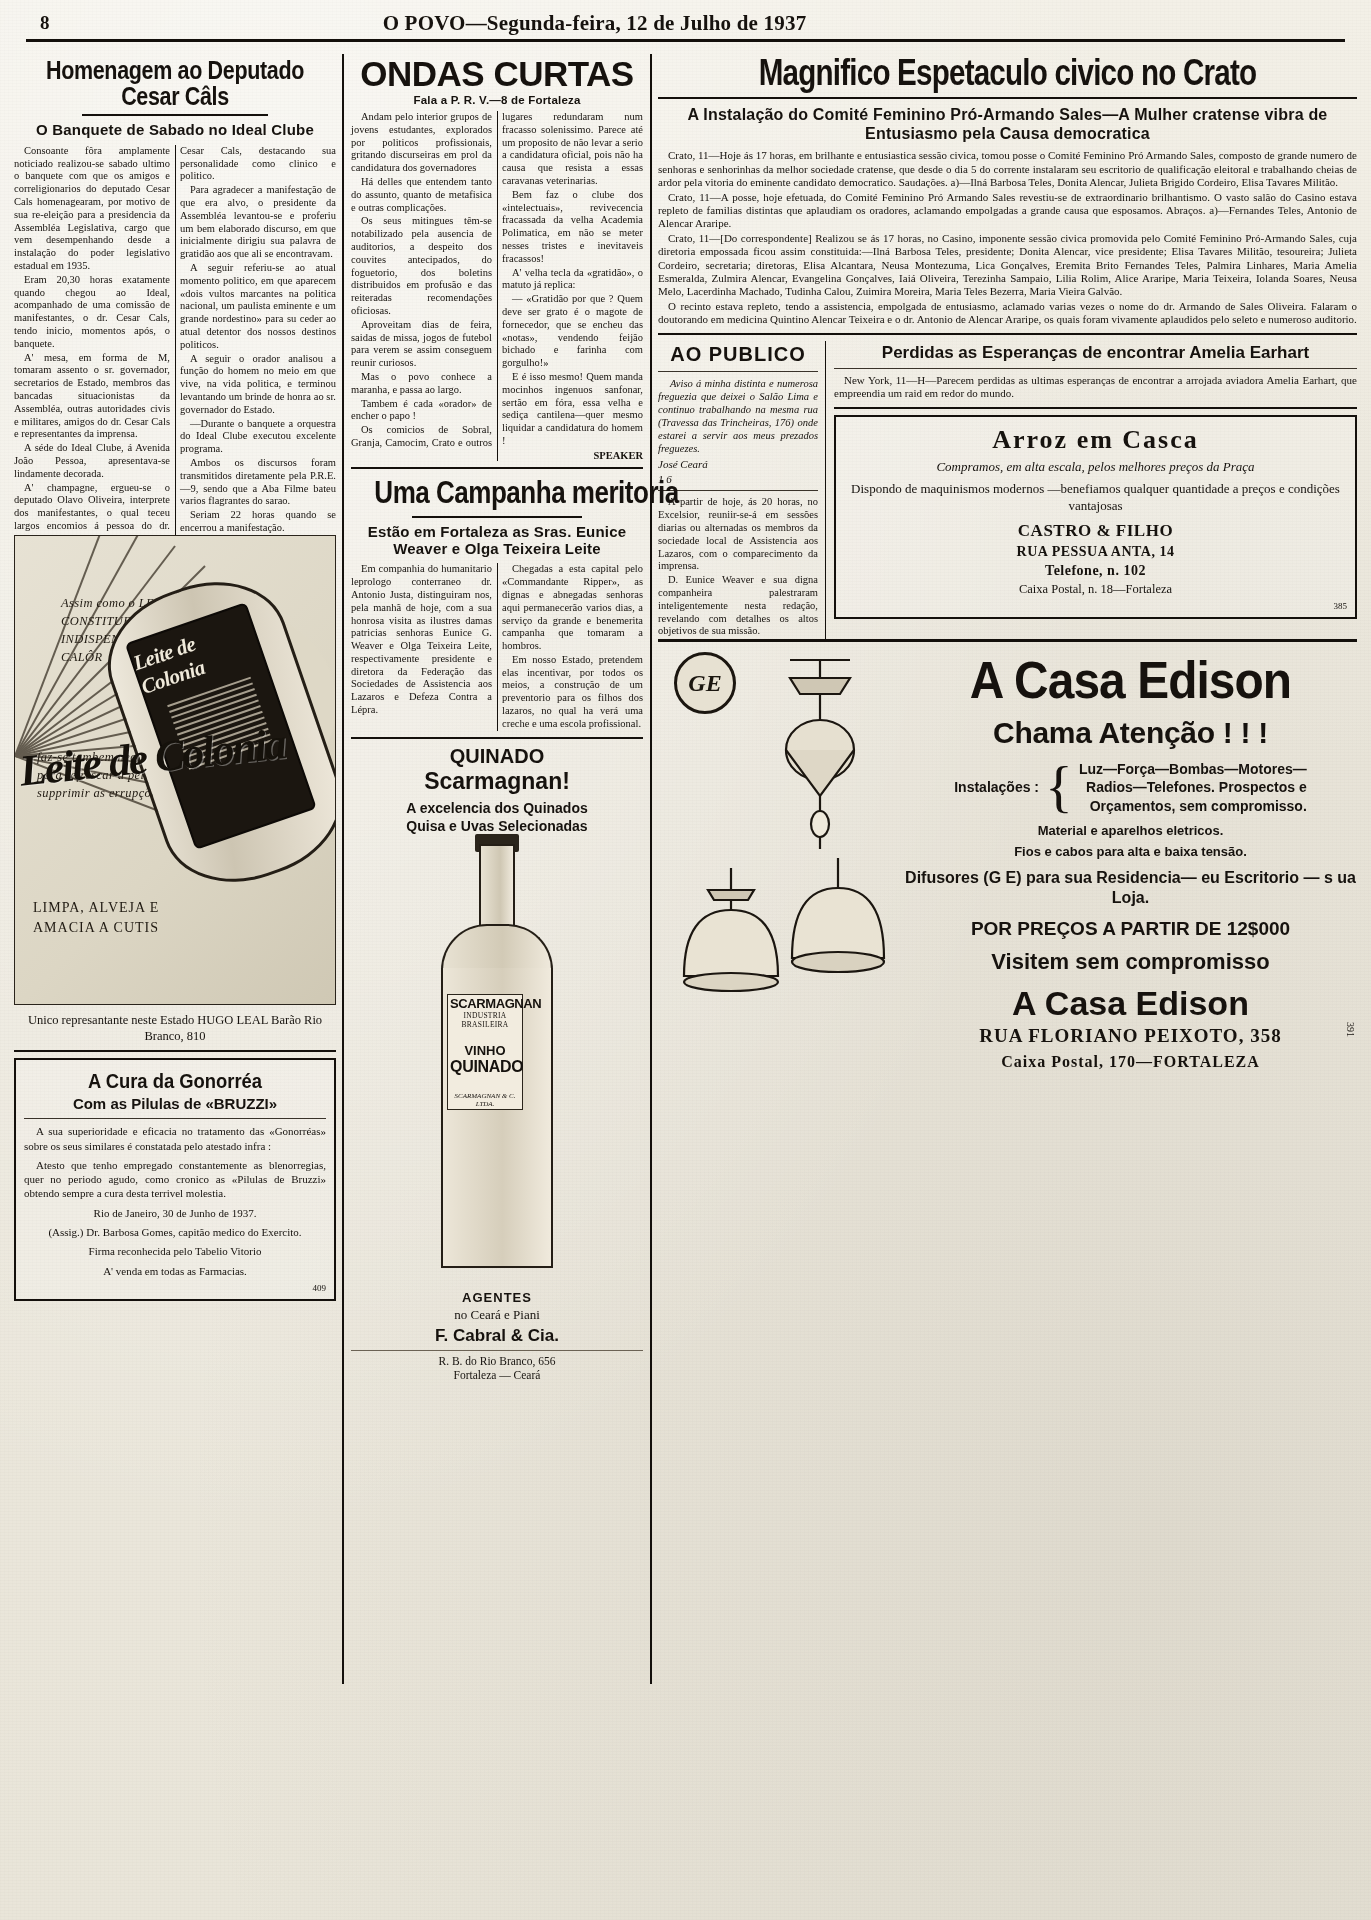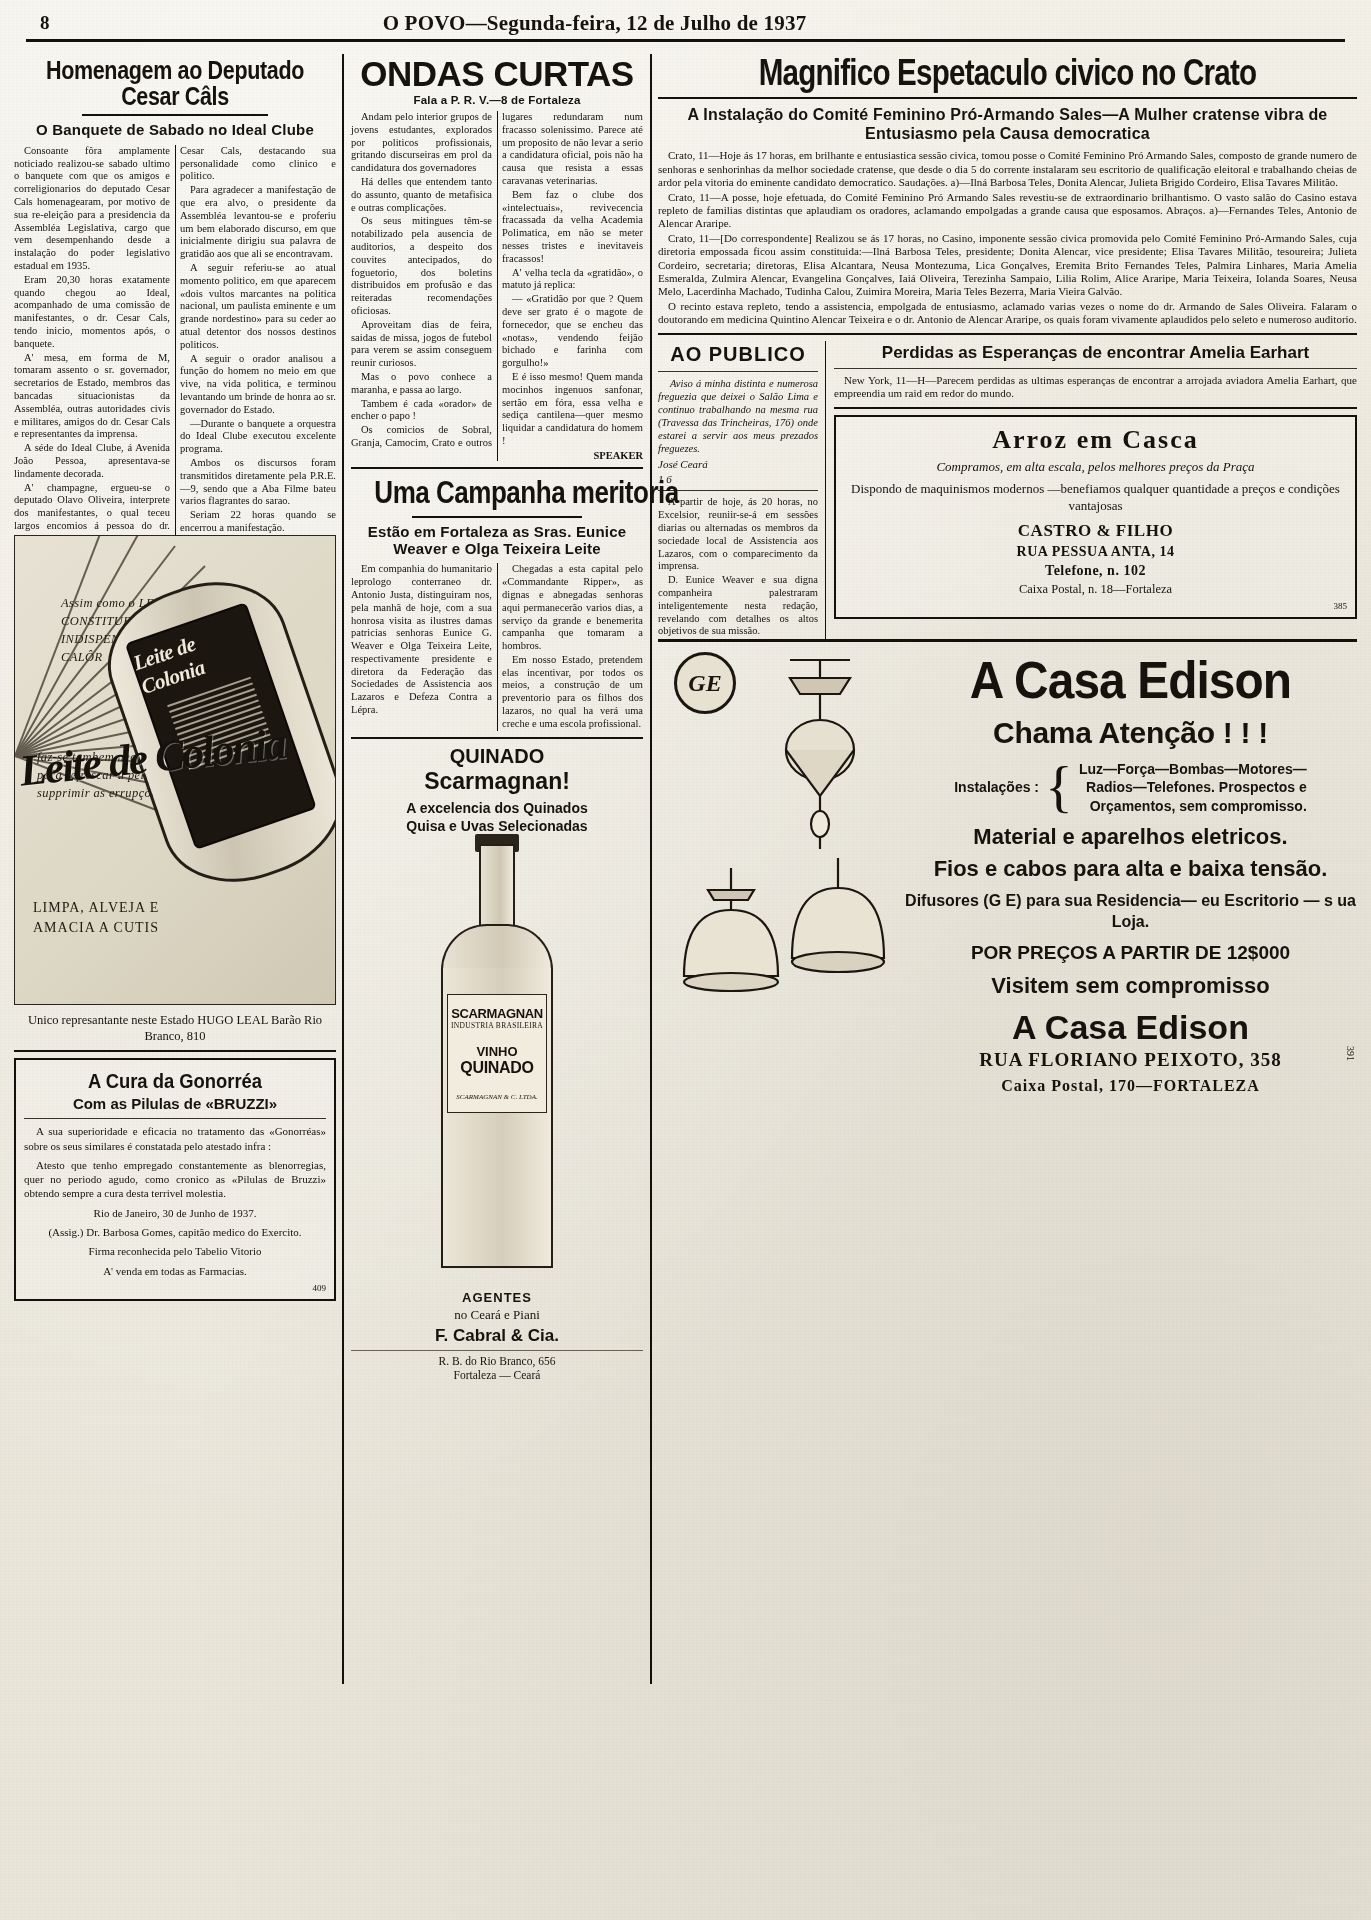--- a/index.html
+++ b/index.html
@@ -181,21 +181,21 @@
 
   
   .q-title { font-family:"Liberation Sans", sans-serif; font-weight:bold; font-size:20px; text-align:center; margin:2px 0 0 0; }
   .q-title2 { font-family:"Liberation Sans", sans-serif; font-weight:bold; font-size:23px; text-align:center; margin:0 0 5px 0; }
   .q-line { font-family:"Liberation Sans", sans-serif; font-weight:bold; font-size:14px; text-align:center; line-height:1.25; margin:1px 0; }
   .bottle2 { position:relative; height:440px; margin:8px auto 0 auto; width:132px; }
   .b2-neck { position:absolute; left:48px; top:0; width:36px; height:86px; border:2px solid #241e16; border-bottom:none; background:linear-gradient(90deg,#e8e2d3,#cfc7b3 60%,#efe9dc); }
   .b2-cap { position:absolute; left:44px; top:-10px; width:44px; height:18px; background:#2a241b; border-radius:2px; }
   .b2-shoulder { position:absolute; left:10px; top:80px; width:112px; height:46px; border:2px solid #241e16; border-bottom:none; border-radius:56px 56px 0 0; background:linear-gradient(90deg,#e8e2d3,#d2cab6 55%,#efe9dc); }
   .b2-body { position:absolute; left:10px; top:124px; width:112px; height:300px; border:2px solid #241e16; border-top:none; background:linear-gradient(90deg,#ece6d8,#d6cebb 55%,#f0ead d); background:linear-gradient(90deg,#ece6d8,#d6cebb 55%,#f0eadd); }
-  .b2-label { position:absolute; left:16px; top:150px; width:100px; border:1px solid #2a241b; background:#f2ecdf; text-align:center; padding:11px 2px; }
+  .b2-label { position:absolute; left:16px; top:150px; width:76px; border:1px solid #2a241b; background:#f2ecdf; text-align:center; padding:1px 2px; }
   .b2-l1 { font-family:"Liberation Sans", sans-serif; font-weight:bold; font-size:13px; letter-spacing:-.4px; }
   .b2-l2 { font-family:"Liberation Serif", serif; font-size:7.5px; letter-spacing:.3px; }
   .b2-l3 { font-family:"Liberation Sans", sans-serif; font-weight:bold; font-size:13px; margin-top:14px; }
   .b2-l4 { font-family:"Liberation Sans", sans-serif; font-weight:bold; font-size:16px; letter-spacing:-.3px; }
   .b2-l5 { font-family:"Liberation Serif", serif; font-size:7px; margin-top:16px;font-style:italic; }
   .agentes { font-family:"Liberation Sans", sans-serif; font-weight:bold; font-size:13px; text-align:center; margin:6px 0 2px 0; letter-spacing:1px; }
   .agl { font-family:"Liberation Serif", serif; font-size:13px; text-align:center; margin:2px 0; }
   .agb { font-family:"Liberation Sans", sans-serif; font-weight:bold; font-size:17px; text-align:center; margin:3px 0; }
 
   
@@ -208,21 +208,21 @@
   }
   .chama {
     font-family:"Liberation Sans", sans-serif; font-weight:bold; font-size:30px;
     text-align:center; margin:6px 0 8px 0; letter-spacing:-.3px;
   }
   .e-l1 { font-family:"Liberation Sans", sans-serif; font-weight:bold; font-size:19px; text-align:center; line-height:1.25; margin:3px 0; }
   .e-inst { display:flex; align-items:center; justify-content:center; margin:10px 0 8px 0; gap:6px; }
   .e-inst-lab { font-family:"Liberation Sans", sans-serif; font-weight:bold; font-size:14px; }
   .e-brace { font-size:58px; line-height:.6; font-family:"Liberation Serif", serif; }
   .e-inst-list div { font-family:"Liberation Sans", sans-serif; font-weight:bold; font-size:14px; line-height:1.3; text-align:right; }
-  .e-l2 { font-family:"Liberation Sans", sans-serif; font-weight:bold; font-size:22px; text-align:center; line-height:1.3; margin:4px 0; }
+  .e-l2 { font-family:"Liberation Sans", sans-serif; font-weight:bold; font-size:13px; text-align:center; line-height:1.3; margin:4px 0; }
   .e-l3 { font-family:"Liberation Sans", sans-serif; font-weight:bold; font-size:16px; text-align:center; line-height:1.3; margin:7px 0; }
   .e-preco { font-family:"Liberation Sans", sans-serif; font-weight:bold; font-size:19px; text-align:center; margin:9px 0; }
   .e-visit { font-family:"Liberation Sans", sans-serif; font-weight:bold; font-size:22px; text-align:center; margin:9px 0; }
   .e-foot1 { font-family:"Liberation Sans", sans-serif; font-weight:bold; font-size:34px; text-align:center; margin:6px 0 2px 0; }
   .e-foot2 { font-family:"Liberation Serif", serif; font-weight:bold; font-size:19px; text-align:center; letter-spacing:1px; margin:2px 0; }
   .e-foot3 { font-family:"Liberation Serif", serif; font-weight:bold; font-size:16px; text-align:center; letter-spacing:1px; margin:6px 0 0 0; }
   .sidenum { position:absolute; right:1px; bottom:34px; font-size:10px; writing-mode:vertical-rl; }
 
   .ge-badge { position:absolute; left:16px; top:4px; width:62px; height:62px; border:3px solid #1b1610; border-radius:50%;
     display:flex; align-items:center; justify-content:center; font-family:"Liberation Serif", serif; font-style:italic; font-weight:bold; font-size:24px; color:#1b1610; background:#e7e1d2; }

